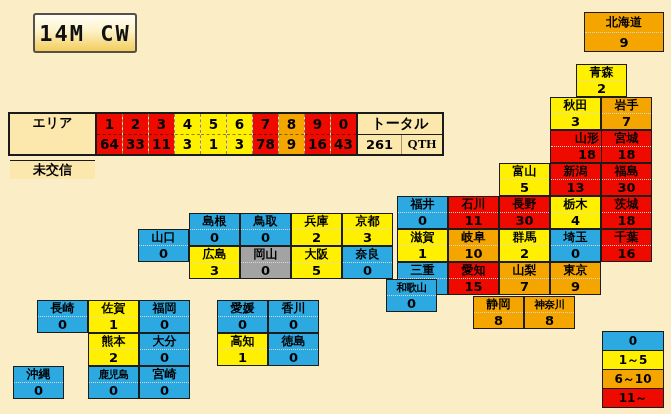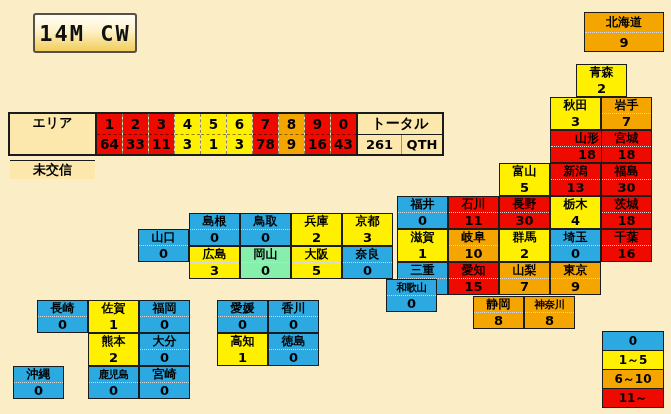--- a/index.html
+++ b/index.html
@@ -23,21 +23,21 @@
   .acell{flex:1;display:flex;align-items:center;justify-content:center;
          font-size:13.5px;font-weight:bold;}
   .abot{border-top:1px dashed rgba(0,0,0,0.45);}
   .totalblock{width:84px;border-left:2px solid #1b1b1b;display:flex;flex-direction:column;}
   .totaltop{flex:1;display:flex;align-items:center;justify-content:center;
          font-weight:bold;font-size:14px;}
   .totalbot{flex:1;border-top:1px solid #1b1b1b;display:flex;}
   .tval{width:43px;display:flex;align-items:center;justify-content:center;
          font-weight:bold;font-size:13px;}
   .tunit{flex:1;border-left:1px solid rgba(0,0,0,0.35);display:flex;align-items:center;
-         justify-content:center;font-weight:bold;font-size:13px;}
+         justify-content:center;font-weight:bold;font-size:13px;font-family:Liberation Serif, serif;}
   #map-layer{position:absolute;left:0;top:0;width:100%;height:100%;}
   .pref{position:absolute;box-sizing:border-box;border:1.5px solid #1c1c1c;
          display:flex;flex-direction:column;text-align:center;}
   .pname{flex:0 0 15px;font-size:12px;font-weight:bold;line-height:15px;overflow:hidden;
          white-space:nowrap;border-bottom:1px dotted #d8d8d8;}
   .pcount{flex:1;display:flex;align-items:center;justify-content:center;
          font-size:13px;font-weight:bold;}
   #legend{position:absolute;left:602px;top:331px;width:62px;box-sizing:border-box;
          border:1.5px solid #1b1b1b;}
   .lrow{height:18px;display:flex;align-items:center;justify-content:center;
@@ -224,21 +224,21 @@
         <div class="pcount">3</div>
       </div>
       <div class="pref" style="left: 138px; top: 229px; width: 51px; height: 33px; background: rgb(44, 169, 225);">
         <div class="pname">山口</div>
         <div class="pcount">0</div>
       </div>
       <div class="pref" style="left: 189px; top: 246px; width: 51px; height: 33px; background: rgb(255, 240, 0);">
         <div class="pname">広島</div>
         <div class="pcount">3</div>
       </div>
-      <div class="pref" style="left: 240px; top: 246px; width: 51px; height: 33px; background: #86efac;">
+      <div class="pref" style="left: 240px; top: 246px; width: 51px; height: 33px; background: #a3a3a3;">
         <div class="pname">岡山</div>
         <div class="pcount">0</div>
       </div>
       <div class="pref" style="left: 291px; top: 246px; width: 51px; height: 33px; background: rgb(255, 240, 0);">
         <div class="pname">大阪</div>
         <div class="pcount">5</div>
       </div>
       <div class="pref" style="left: 342px; top: 246px; width: 51px; height: 33px; background: rgb(44, 169, 225);">
         <div class="pname">奈良</div>
         <div class="pcount">0</div>

